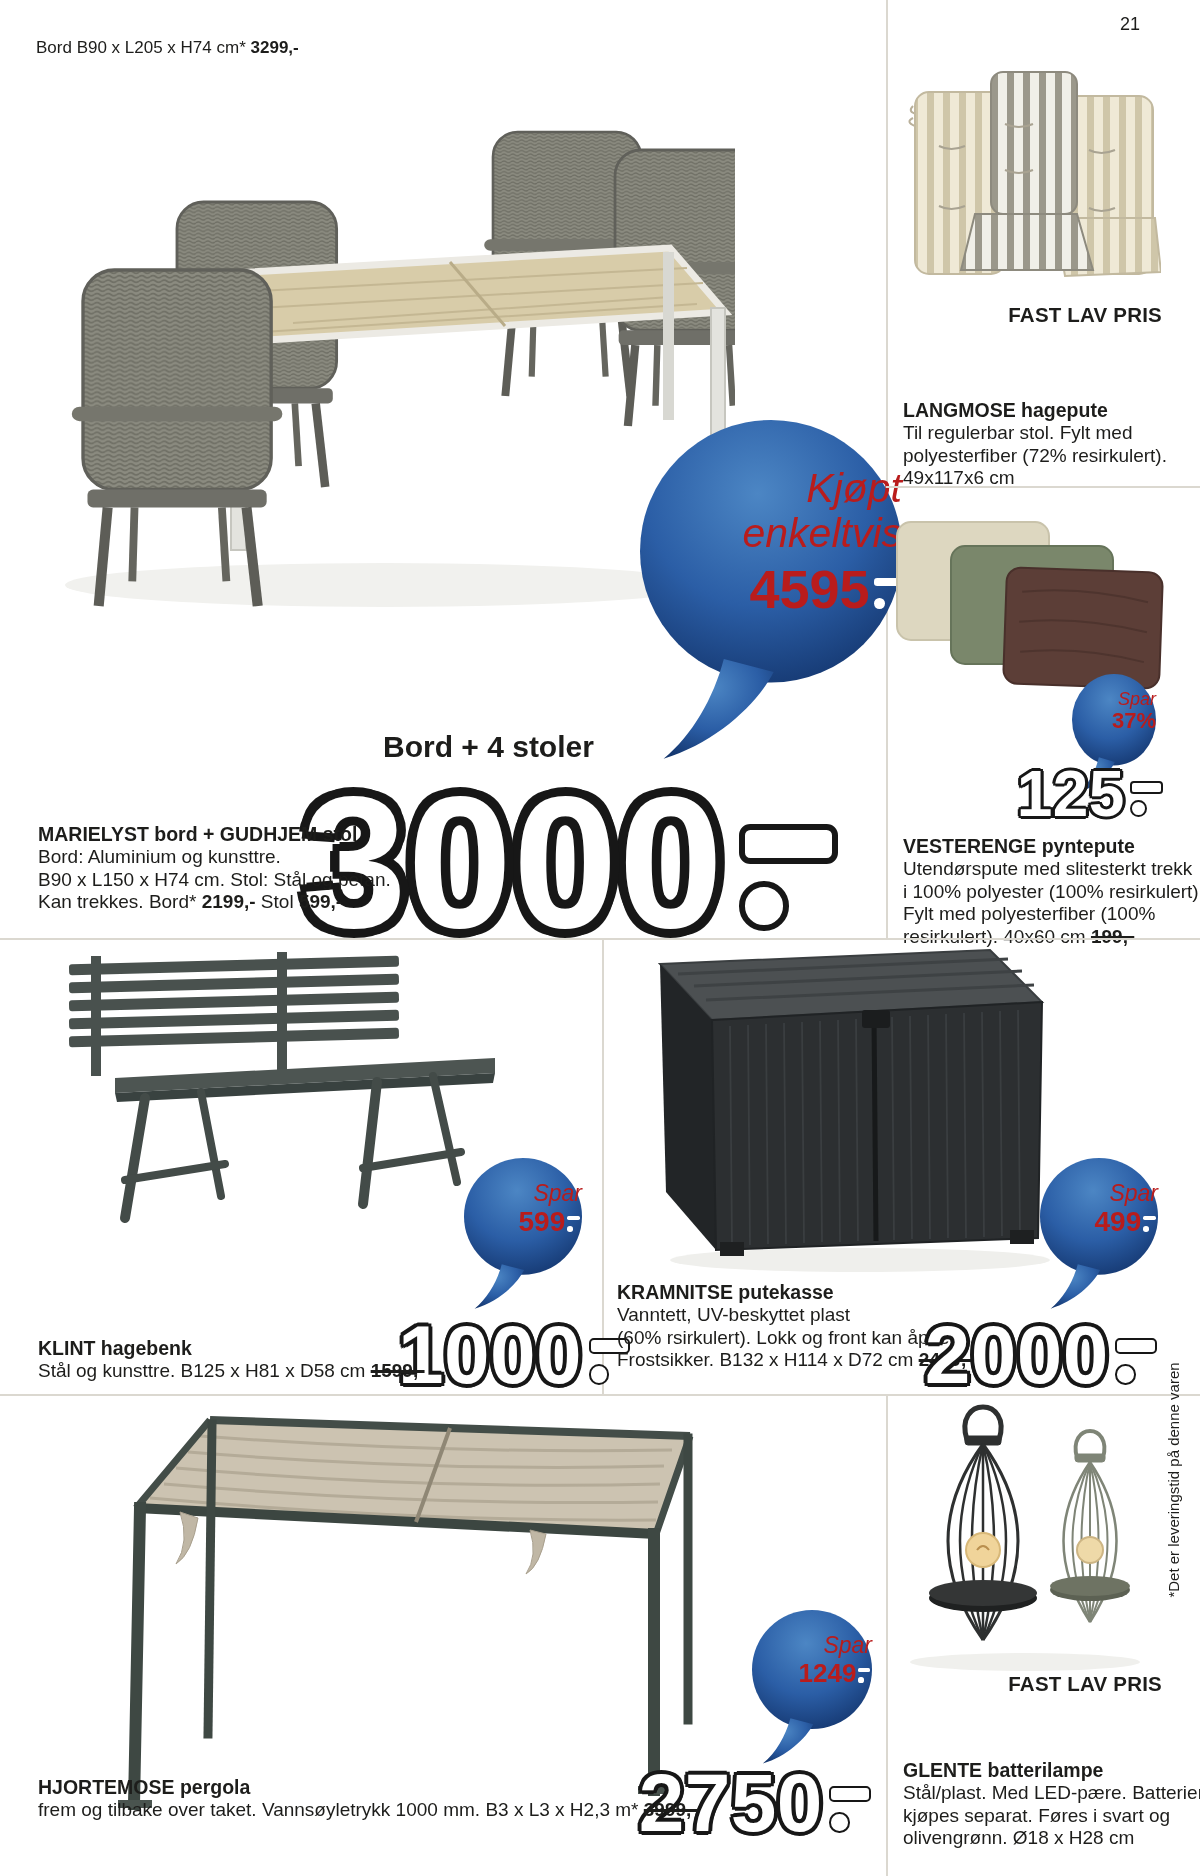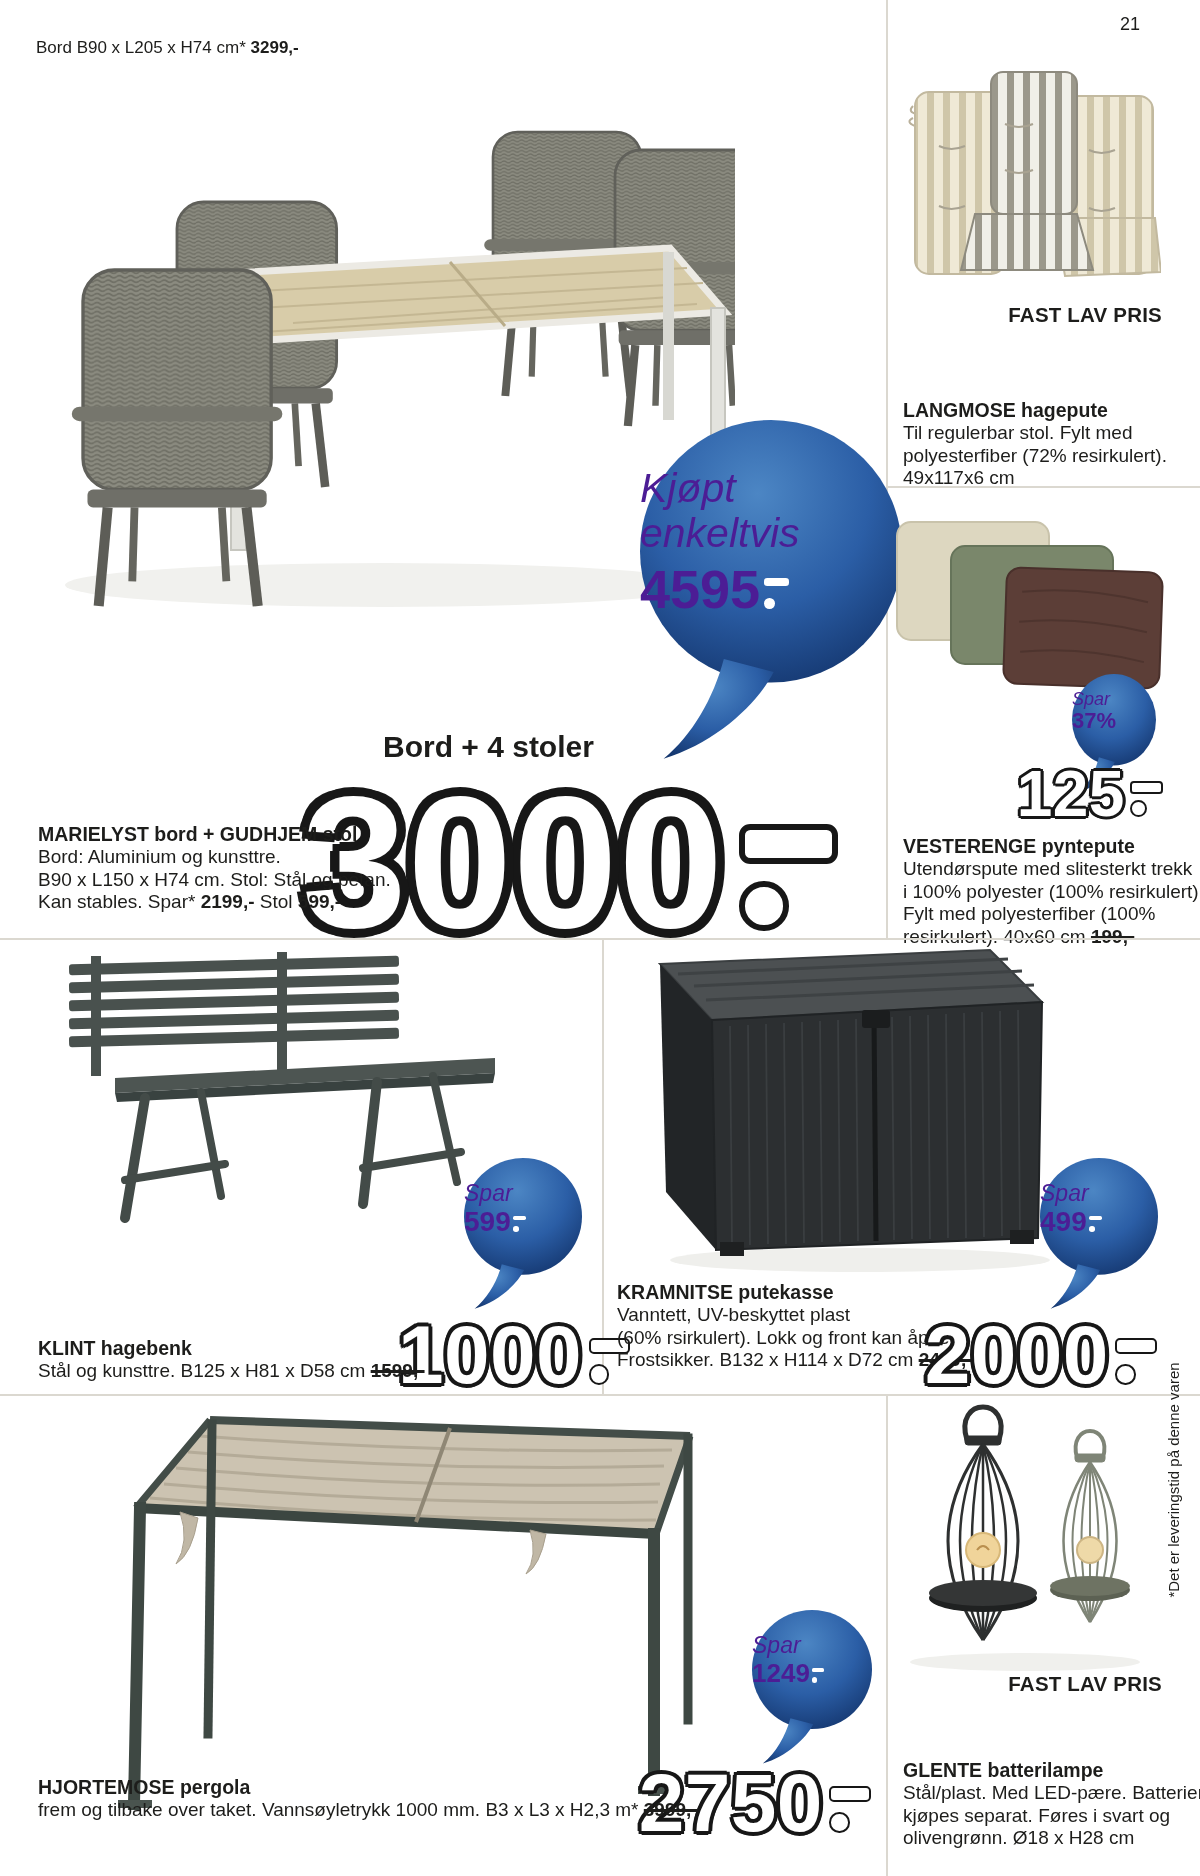--- a/index.html
+++ b/index.html
@@ -21,21 +21,21 @@
   .price-wrap{text-align:right;}
   
   .pm{display:inline-block;position:relative;width:.6em;height:.72em;}
   .pm i{position:absolute;display:block;background:#fff;}
   .pm .bar{left:.08em;top:.17em;width:.46em;height:.15em;border-radius:.06em;}
   .pm .dot{left:.08em;bottom:-.02em;width:.2em;height:.2em;border-radius:50%;}
   .big-price .pm .bar,.big-price .pm .dot{border:.035em solid #171717;}
   
   .bubble{position:absolute;}
   .bubble>svg{position:absolute;left:0;top:0;width:100%;height:100%;}
-  .btxt{position:absolute;width:100%;text-align:left;color:#4c1d95;line-height:1;}
+  .btxt{position:absolute;width:100%;text-align:right;color:#b91c1c;line-height:1;}
   .bit{font-style:italic;}
   .bubble .pm i{background:#fff;}
   .vertical-note{transform:rotate(-90deg);font-size:15px;color:#1d1d1b;text-align:center;}
 </style>
 </head>
 <body>
 
 <div class="page">
 
   <svg width="0" height="0" style="position:absolute" aria-hidden="true">
@@ -104,21 +104,21 @@
     <div class="btxt b" style="top:142px;font-size:54px;"><span>4595</span><span class="pm"><i class="bar"></i><i class="dot"></i></span></div>
   </div>
 
   <div class="abs b nw" style="left:383px;top:730px;font-size:30px;">Bord + 4 stoler</div>
   <div class="abs big-price nw" style="left:302px;top:768px;font-size:188px;"><span>3000</span><span class="pm"><i class="bar"></i><i class="dot"></i></span></div>
 
   <div class="abs" style="left:38px;top:808px;">
     <div class="prod-title nw" style="margin-top:14px;">MARIELYST bord + GUDHJEM stol</div>
     <div class="desc nw">Bord: Aluminium og kunsttre.</div>
     <div class="desc nw">B90 x L150 x H74 cm. Stol: Stål og petan.</div>
-    <div class="desc nw"><span>Kan stables. Spar* </span><span class="b">2199,-</span><span> Stol </span><span class="b">599,-</span></div>
+    <div class="desc nw"><span>Kan trekkes. Bord* </span><span class="b">2199,-</span><span> Stol </span><span class="b">599,-</span></div>
   </div>
 
   <svg class="abs" style="left:905px;top:66px;" width="256" height="237" viewBox="0 0 256 237">
     <path d="M8 40 q-6 6 4 8 M8 52 q-8 4 2 8" stroke="#b9b09a" fill="none" stroke-width="2"></path>
     <rect x="10" y="26" width="90" height="182" rx="14" fill="url(#stripeA)" stroke="#c2b99f" stroke-width="2"></rect>
     <rect x="158" y="30" width="90" height="178" rx="14" fill="url(#stripeA)" stroke="#c2b99f" stroke-width="2"></rect>
     <polygon points="150,152 250,152 256,206 160,210" fill="url(#stripeA)" stroke="#c2b99f" stroke-width="2"></polygon>
     <rect x="86" y="6" width="86" height="142" rx="12" fill="url(#stripeB)" stroke="#8d8a7e" stroke-width="2"></rect>
     <polygon points="70,148 172,148 188,204 56,204" fill="url(#stripeB)" stroke="#8d8a7e" stroke-width="2"></polygon>
     <path d="M100 58 q14 6 28 0 M100 104 q14 6 28 0 M34 80 q12 6 26 0 M34 140 q12 6 26 0 M184 84 q12 6 26 0 M184 142 q12 6 26 0" stroke="#a9a392" fill="none" stroke-width="2"></path>

